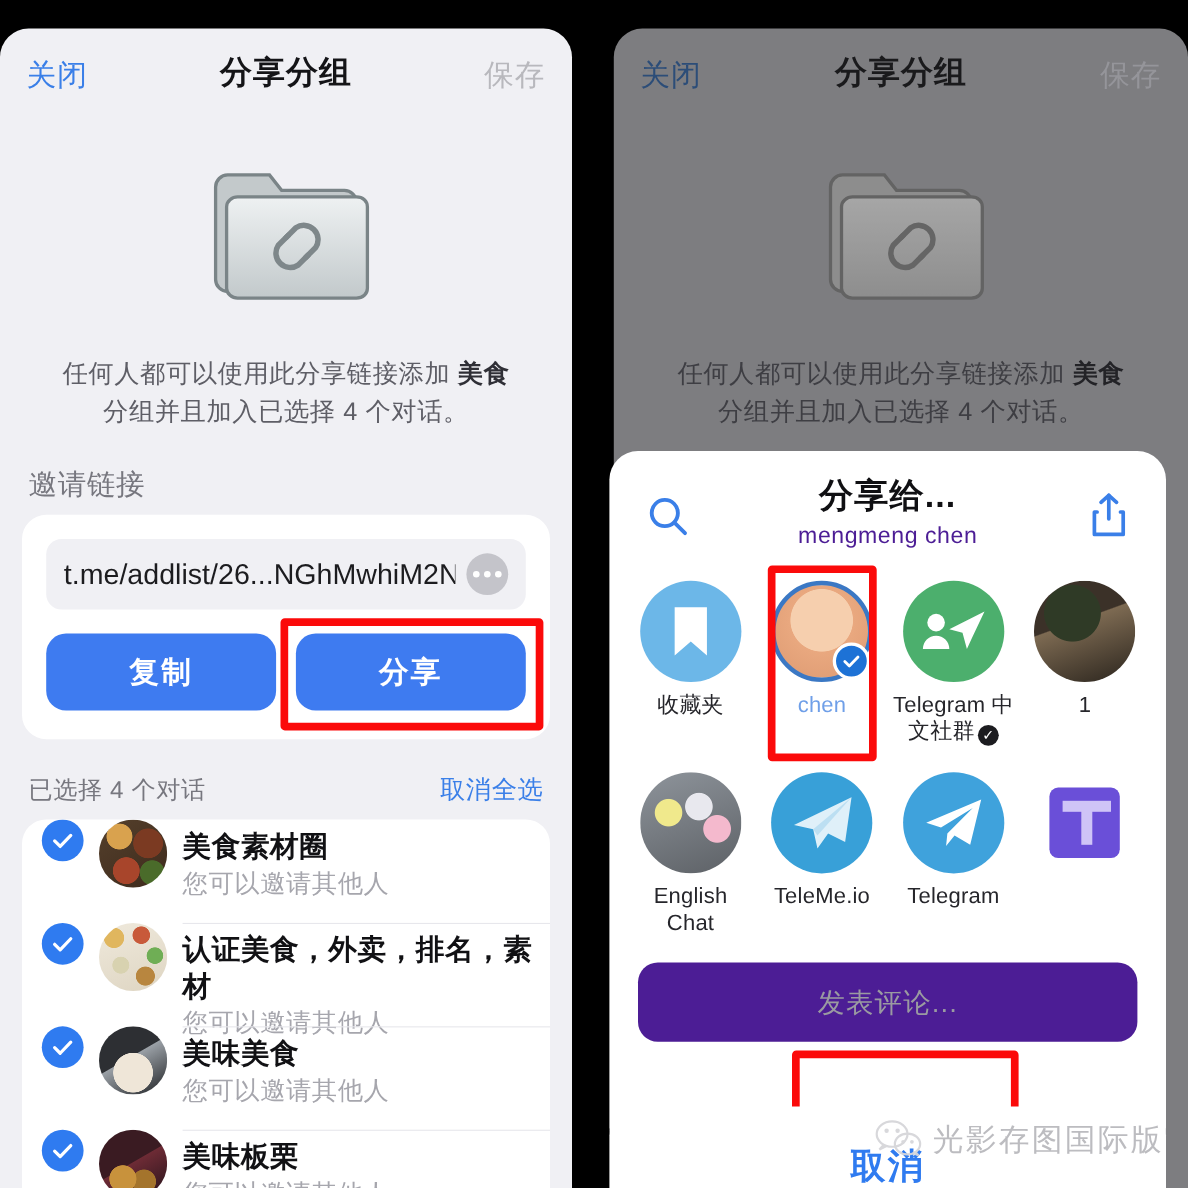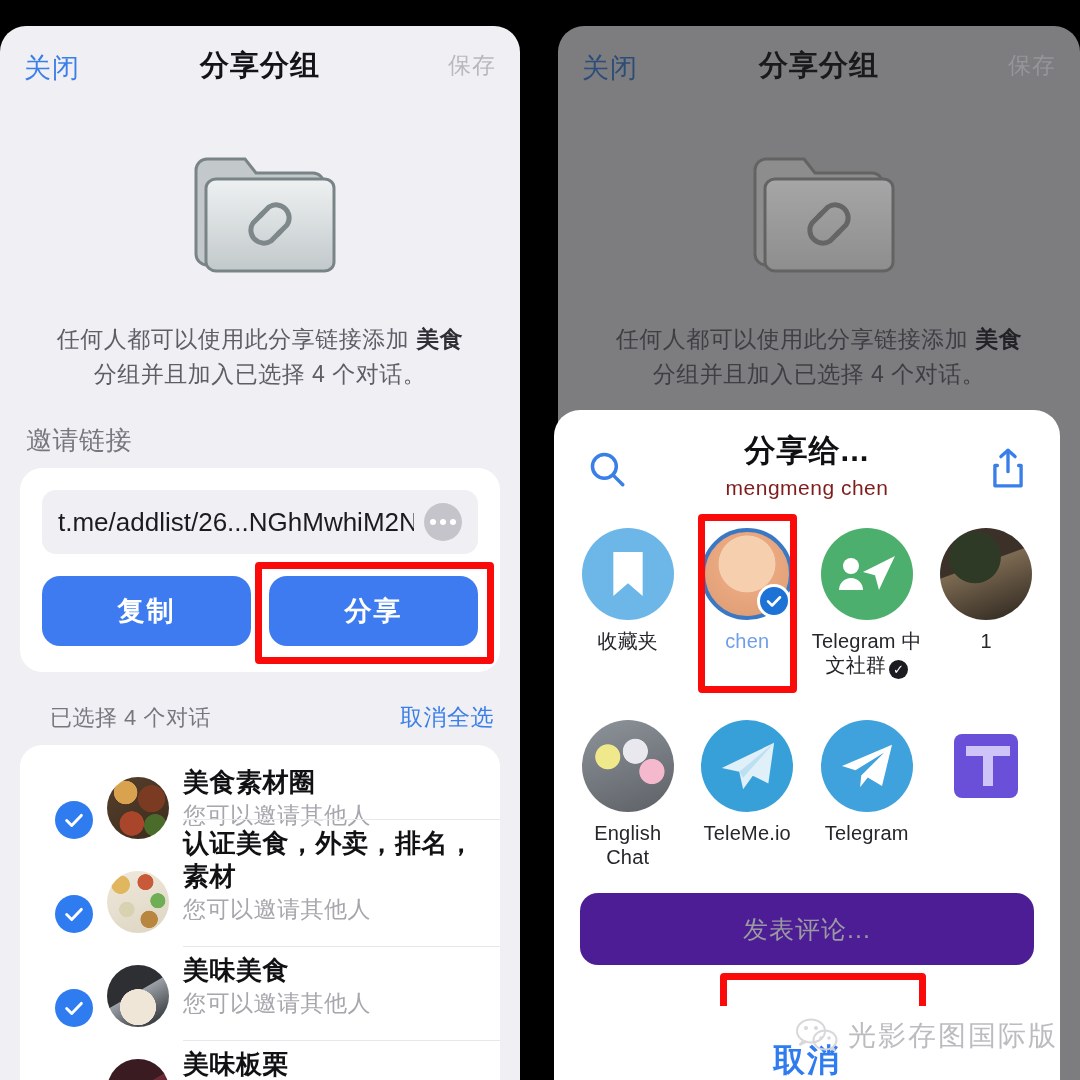--- a/index.html
+++ b/index.html
@@ -37,21 +37,21 @@
   .nav-close {
     position: absolute; left: 24px; top: 24px;
     font-size: 27px; color: #3a7fe8; letter-spacing: 1px;
   }
   .nav-title {
     position: absolute; left: 0; right: 0; top: 20px; text-align: center;
     font-size: 29px; font-weight: 700; color: #141417; letter-spacing: 1px;
   }
   .nav-save {
     position: absolute; right: 24px; top: 24px;
-    font-size: 23px; color: #b8b8bd; letter-spacing: 1px;
+    font-size: 27px; color: #b8b8bd; letter-spacing: 1px;
   }
   .panel-right .nav-close { color: #2c4d78; }
   .panel-right .nav-title { color: #1a1a1c; }
   .panel-right .nav-save  { color: #95959a; }
 
   
   .folder-wrap { display:flex; justify-content:center; margin-top: 36px; }
   .folder-wrap svg { width: 172px; height: 160px; }
   .panel-right .folder-wrap { filter: grayscale(1) brightness(.72) contrast(.85); }
 
@@ -100,26 +100,26 @@
     position: absolute; border: 7px solid #fb0a0a; border-radius: 4px;
     pointer-events: none;
   }
   .rb-share { left: -14px; top: -14px; right: -16px; bottom: -18px; }
 
   
   .sel-header {
     display: flex; justify-content: space-between; align-items: baseline;
     margin: 30px 26px 12px;
   }
-  .sel-count { font-size: 22px; color: #77777f; letter-spacing: .5px; margin-left: 24px; }
+  .sel-count { font-size: 22px; color: #77777f; letter-spacing: .5px; }
   .sel-clear { font-size: 23px; color: #3a7fe8; letter-spacing: .5px; }
 
   
   .list-card { margin: 0 20px; background: #fff; border-radius: 22px; overflow: hidden; }
-  .chat-row { display: flex; align-items: flex-end; height: 94px; padding-left: 35px; position: relative; }
+  .chat-row { display: flex; align-items: flex-start; height: 94px; padding-left: 18px; position: relative; }
   .chat-row + .chat-row .chat-main::before {
     content: ""; position: absolute; left: 0; right: -20px; top: 0; height: 1px; background: #e7e7ec;
   }
   .check {
     width: 38px; height: 38px; border-radius: 50%; background: #2f7bf0;
     flex: 0 0 auto; display: flex; align-items: center; justify-content: center;
   }
   .check svg { width: 22px; height: 22px; }
   .avatar {
     width: 62px; height: 62px; border-radius: 50%; margin-left: 14px; flex: 0 0 auto;
@@ -151,25 +151,25 @@
       radial-gradient(circle at 66% 76%, #a4742c 0 17%, transparent 18%),
       linear-gradient(150deg,#3a1b22 0 48%, #6d2b35 49%, #24121a 100%); }
   .share-sheet {
     position: absolute; left: 14px; right: 20px; top: 410px;
     background: #fff; border-radius: 26px; padding: 20px 0 0;
   }
   .ss-head { position: relative; height: 88px; }
   .ss-search { position: absolute; left: 32px; top: 18px; }
   .ss-search svg { width: 42px; height: 42px; }
   .ss-title { text-align: center; font-size: 31px; font-weight: 700; color: #101013; letter-spacing: 1px; }
-  .ss-sub { text-align: center; font-size: 21px; color: #7f1d1d; margin-top: 4px; letter-spacing: .5px; }
+  .ss-sub { text-align: center; font-size: 21px; color: #4c1d95; margin-top: 4px; letter-spacing: .5px; }
   .ss-export { position: absolute; right: 30px; top: 16px; }
   .ss-export svg { width: 44px; height: 46px; }
 
-  .grid { display: grid; grid-template-columns: repeat(4,1fr); row-gap: 23px; padding: 0 14px 6px; }
+  .grid { display: grid; grid-template-columns: repeat(4,1fr); row-gap: 6px; padding: 0 14px 6px; }
   .tile { display: flex; flex-direction: column; align-items: center; padding: 10px 2px 8px; position: relative; }
   .tile .av { width: 92px; height: 92px; border-radius: 50%; position: relative; background-size: cover; background-position:center; }
   .tile .name { margin-top: 9px; font-size: 20px; color: #26262b; text-align: center; line-height: 1.2; letter-spacing: .2px; }
   .tile .name.sel { color: #6f9fe8; }
   .tile .badge-check {
     position: absolute; right: -2px; bottom: -2px; width: 34px; height: 34px; border-radius: 50%;
     background: #1d72d6; border: 3px solid #fff; display: flex; align-items: center; justify-content: center;
   }
   .tile .badge-check svg { width: 18px; height: 18px; }
   .vbadge { display: inline-block; width: 19px; height: 19px; border-radius: 50%; background: #1c1c20;

